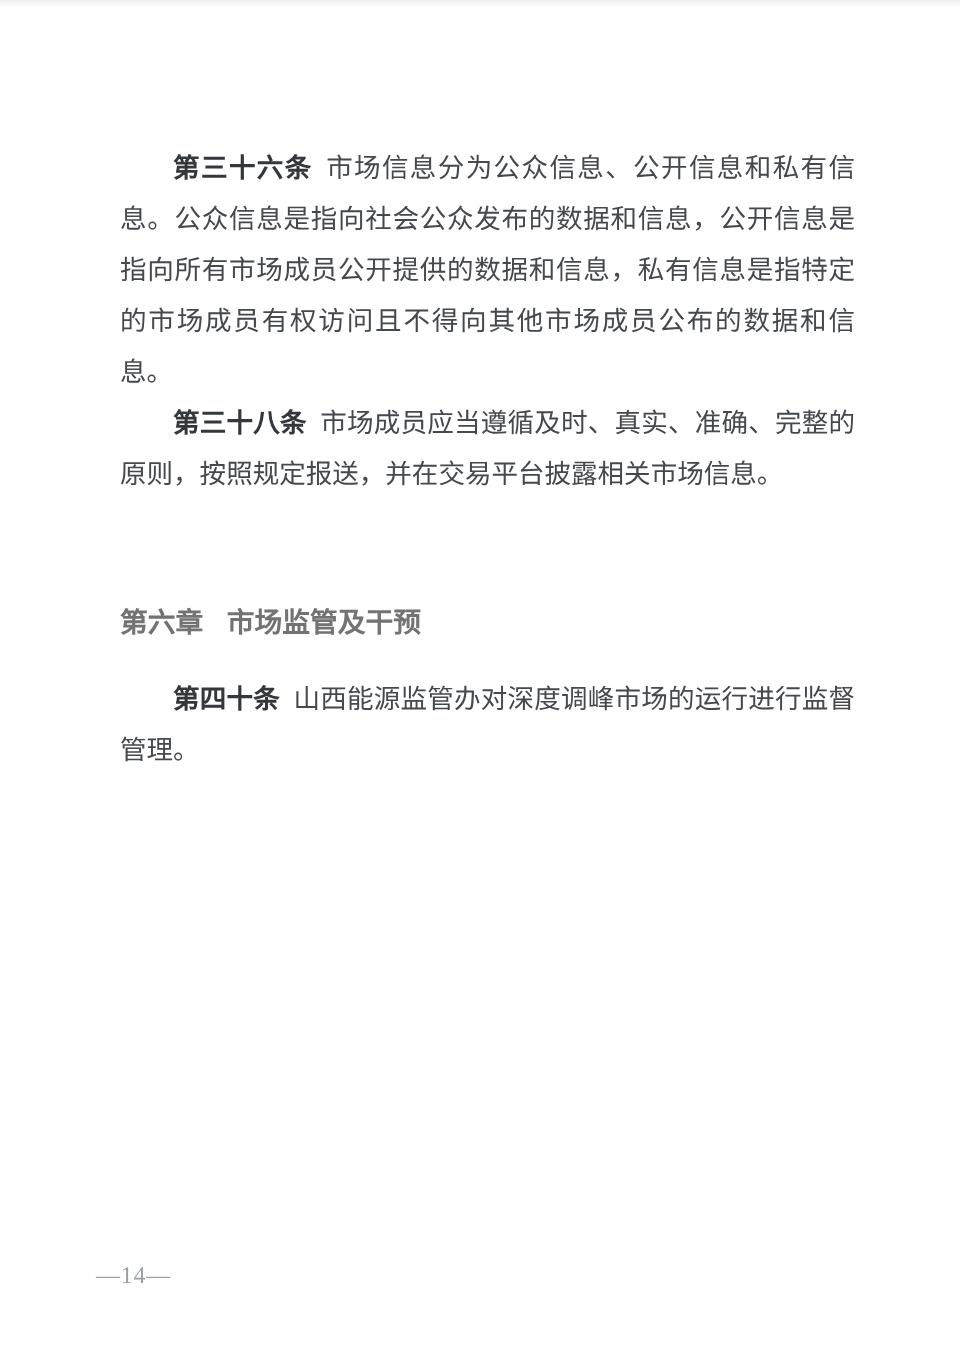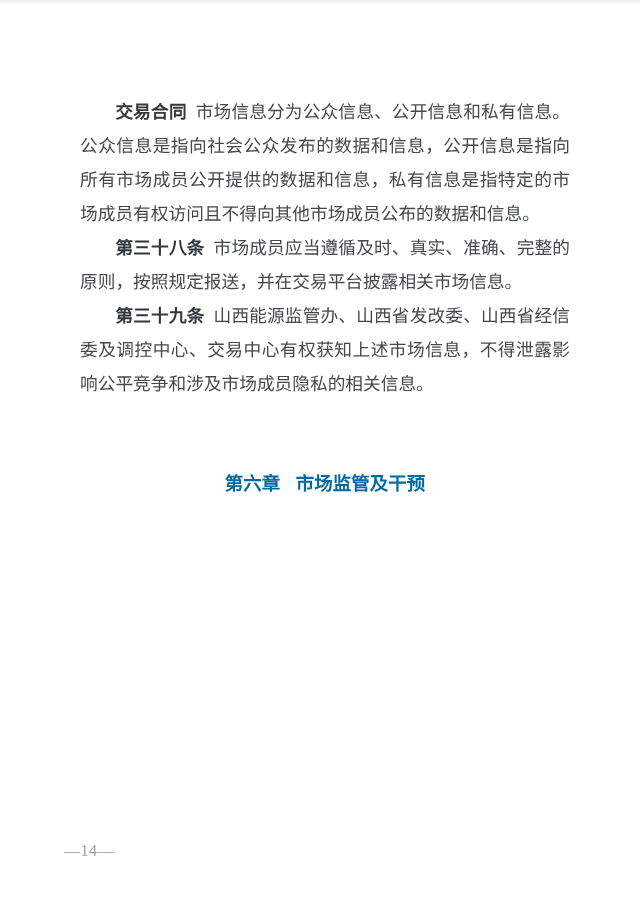--- a/index.html
+++ b/index.html
@@ -45,51 +45,51 @@
     word-break: normal;
   }
   .article-head {
     font-weight: 700;
     color: #34383c;
     margin-right: 9px;
   }
   .chapter {
     margin: 68px 0 18px 0;
     line-height: 30px;
-    text-align: center;
+    text-align: left;
     font-size: 18.5px;
     font-weight: 700;
-    color: #0369a1;
+    color: #737373;
     text-indent: 0;
   }
   .chapter-title {
     margin-left: 0.85em;
   }
   .page-number {
     position: absolute;
     left: 64px;
     top: 842px;
     font-size: 16px;
     letter-spacing: 0.5px;
     color: #9aa0a4;
   }
 </style>
 </head>
 <body>
 
 <div class="page">
   <div class="content">
 
-    <p class="article"><span class="article-head">交易合同</span><span>市场信息分为公众信息、公开信息和私有信息。公众信息是指向社会公众发布的数据和信息，公开信息是指向所有市场成员公开提供的数据和信息，私有信息是指特定的市场成员有权访问且不得向其他市场成员公布的数据和信息。</span></p>
+    <p class="article"><span class="article-head">第三十六条</span><span>市场信息分为公众信息、公开信息和私有信息。公众信息是指向社会公众发布的数据和信息，公开信息是指向所有市场成员公开提供的数据和信息，私有信息是指特定的市场成员有权访问且不得向其他市场成员公布的数据和信息。</span></p>
 
     <p class="article"><span class="article-head">第三十八条</span><span>市场成员应当遵循及时、真实、准确、完整的原则，按照规定报送，并在交易平台披露相关市场信息。</span></p>
 
 
-    <p class="article"><span class="article-head">第三十九条</span><span>山西能源监管办、山西省发改委、山西省经信委及调控中心、交易中心有权获知上述市场信息，不得泄露影响公平竞争和涉及市场成员隐私的相关信息。</span></p>
 
     <h2 class="chapter"><span>第六章</span><span class="chapter-title">市场监管及干预</span></h2>
 
+    <p class="article"><span class="article-head">第四十条</span><span>山西能源监管办对深度调峰市场的运行进行监督管理。</span></p>
 
 
   </div>
 
   <div class="page-number">—14—</div>
 </div>
 
 </body></html>

